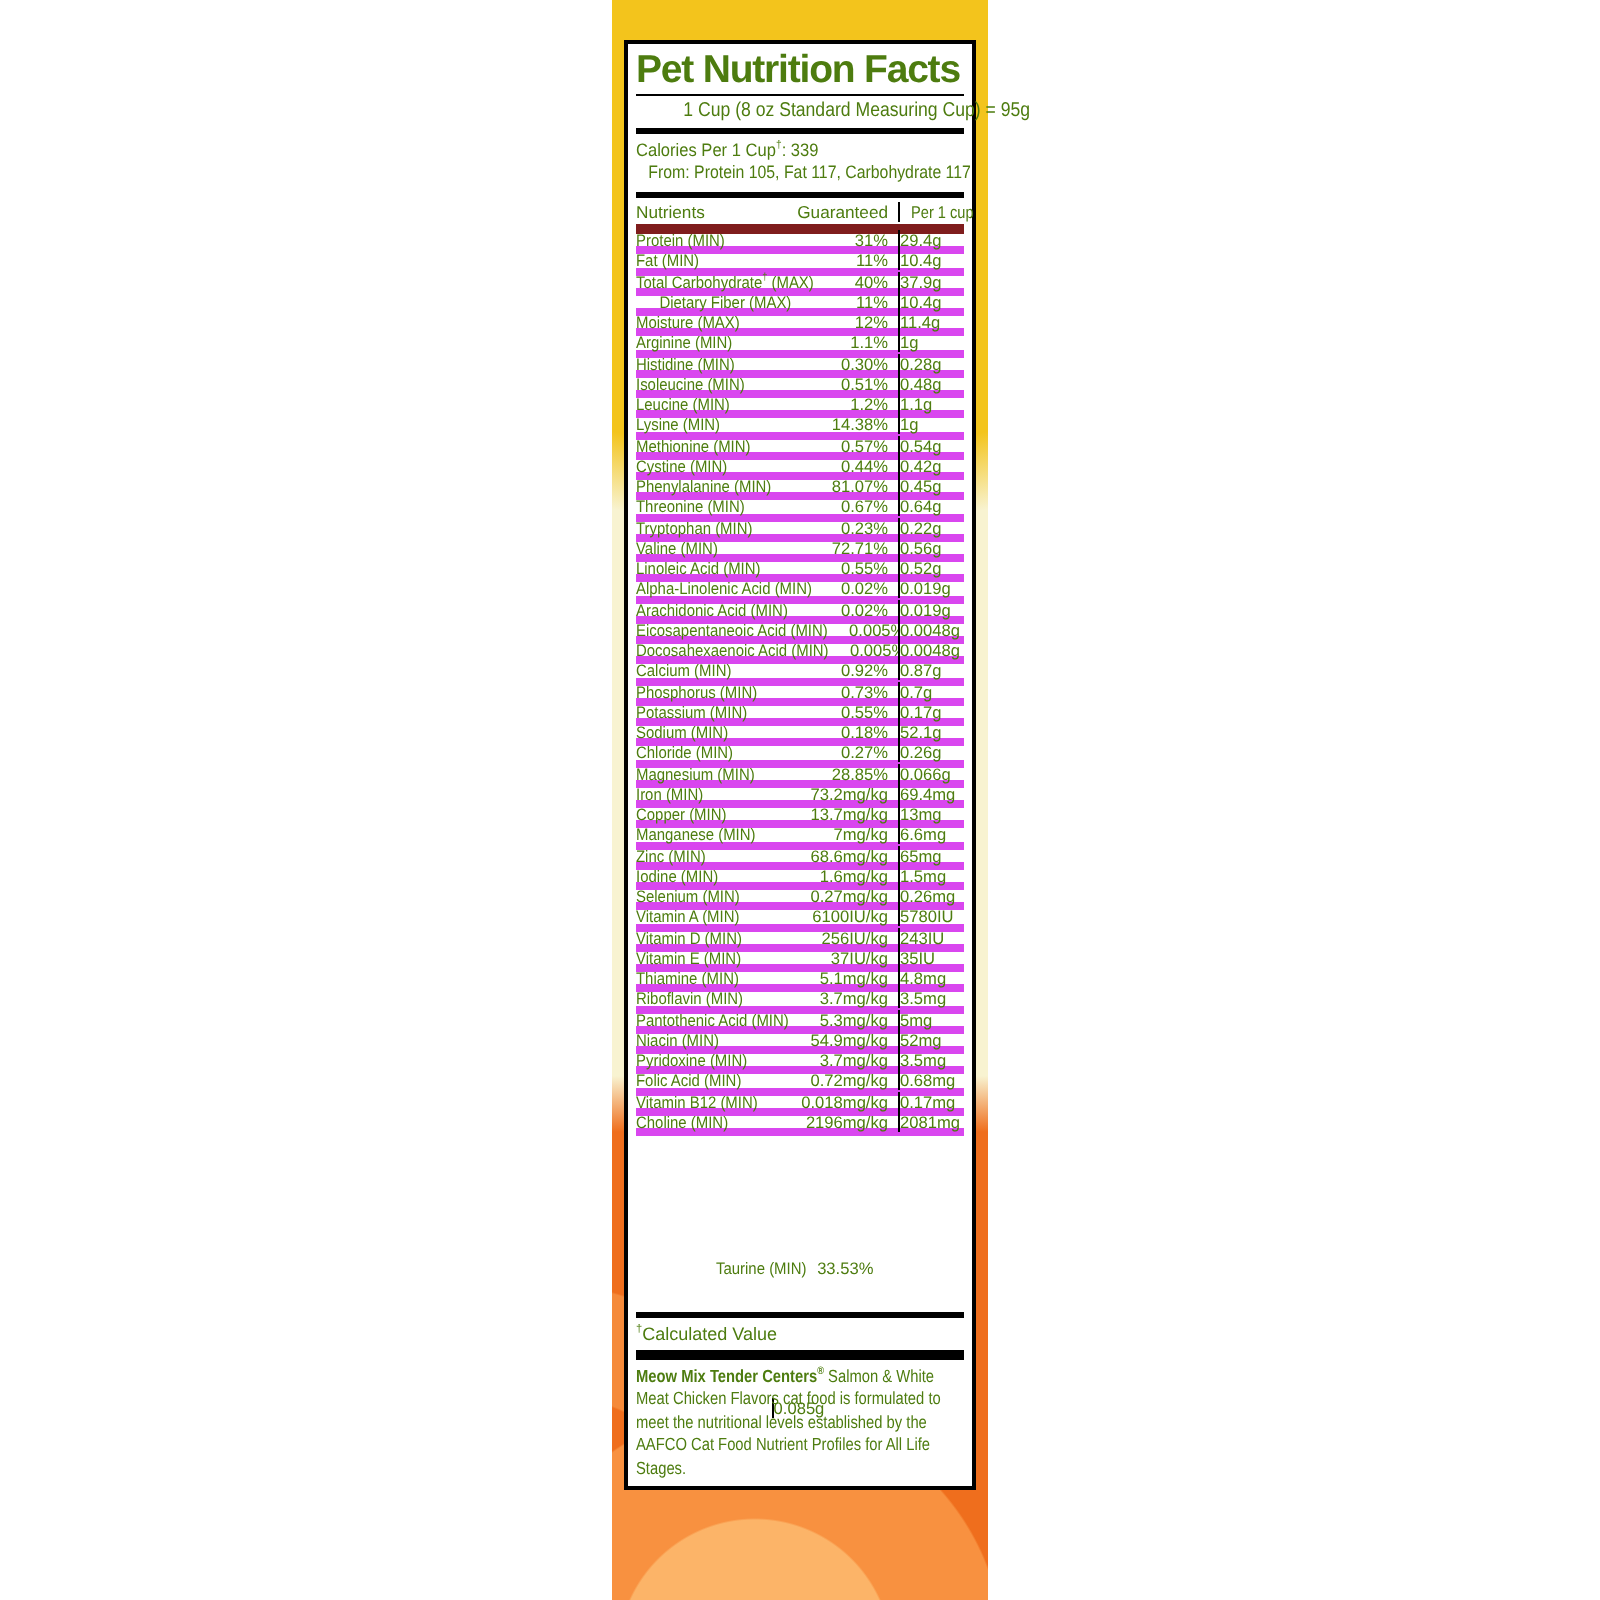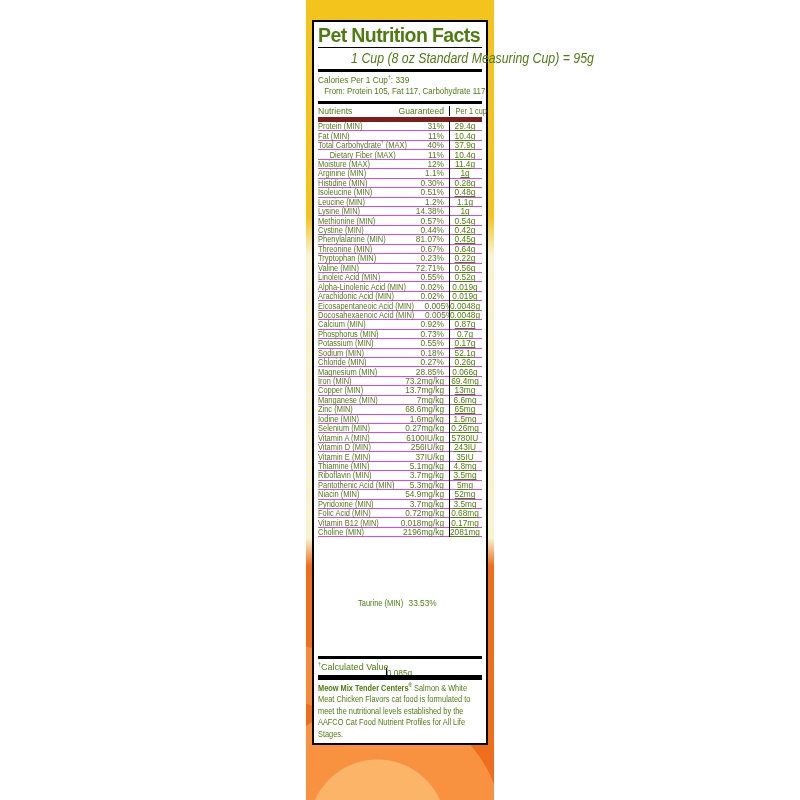--- a/index.html
+++ b/index.html
@@ -22,33 +22,33 @@
     position:absolute;left:312px;top:20px;width:176px;height:725px;
     background:#fff;border:2px solid #000;box-sizing:border-box;
   }
   .label-inner{display:flex;flex-direction:column;height:100%;padding:2px 4px 3px 4px;box-sizing:border-box;}
 
   .title{font-size:19.5px;font-weight:700;letter-spacing:-0.6px;line-height:23px;white-space:nowrap;}
   .rule{border-top:1px solid #000;}
   .bar{background:#000;height:3px;flex:0 0 auto;}
   .bar-thick{background:#000;height:5px;flex:0 0 auto;}
 
-  .serving{font-size:14px;text-align:right;padding:2px 0 3px 0;white-space:nowrap;font-style:italic;}
+  .serving{font-size:10px;text-align:right;padding:2px 0 3px 0;white-space:nowrap;}
   .serving .inner{display:inline-block;transform:scaleX(0.88);transform-origin:right center;}
 
   .calories{padding:3px 0 4px 0;font-size:9px;line-height:11px;}
   .cal-line{white-space:nowrap;transform:scaleX(0.92);transform-origin:left center;}
   .cal-from{white-space:nowrap;padding-left:7px;transform:scaleX(0.88);transform-origin:left center;}
 
   .thead{display:flex;flex:0 0 13px;align-items:center;font-size:8.6px;border-bottom:5px solid #7f1d1d;}
   .rows{flex:1 1 auto;display:flex;flex-direction:column;min-height:0;}
-  .row{flex:1 1 auto;display:flex;align-items:center;font-size:8.3px;border-bottom:1px solid #d946ef;min-height:0;}
+  .row{flex:1 1 auto;display:flex;align-items:center;font-size:8.3px;border-bottom:4px solid #d946ef;min-height:0;}
   .row:last-child{border-bottom:none;flex-direction:column;}
   .cell-left{flex:0 0 131px;display:flex;justify-content:space-between;align-items:center;padding-right:5px;box-sizing:border-box;overflow:hidden;}
-  .cell-right{flex:1 1 auto;border-left:1.5px solid #000;text-align:center;padding-right:2px;white-space:nowrap;text-decoration:underline;}
+  .cell-right{flex:1 1 auto;border-left:1.5px solid #000;text-align:left;padding-right:2px;white-space:nowrap;}
   .nname{white-space:nowrap;transform:scaleX(0.9);transform-origin:left center;}
   .nname.indent{padding-left:13px;}
   .gval{white-space:nowrap;}
   .thead .cell-right .hx{display:inline-block;transform:scaleX(0.85);transform-origin:right center;white-space:nowrap;}
 
   .footnote{font-size:9px;padding:3px 0 3px 0;flex:0 0 auto;}
   .footer{font-size:8.8px;line-height:11.4px;padding-top:3px;flex:0 0 auto;}
   .footer .inner{display:block;transform:scaleX(0.84);transform-origin:left top;width:119%;}
   .footer b{font-weight:700;}
   sup{font-size:0.62em;vertical-align:super;line-height:0;}

